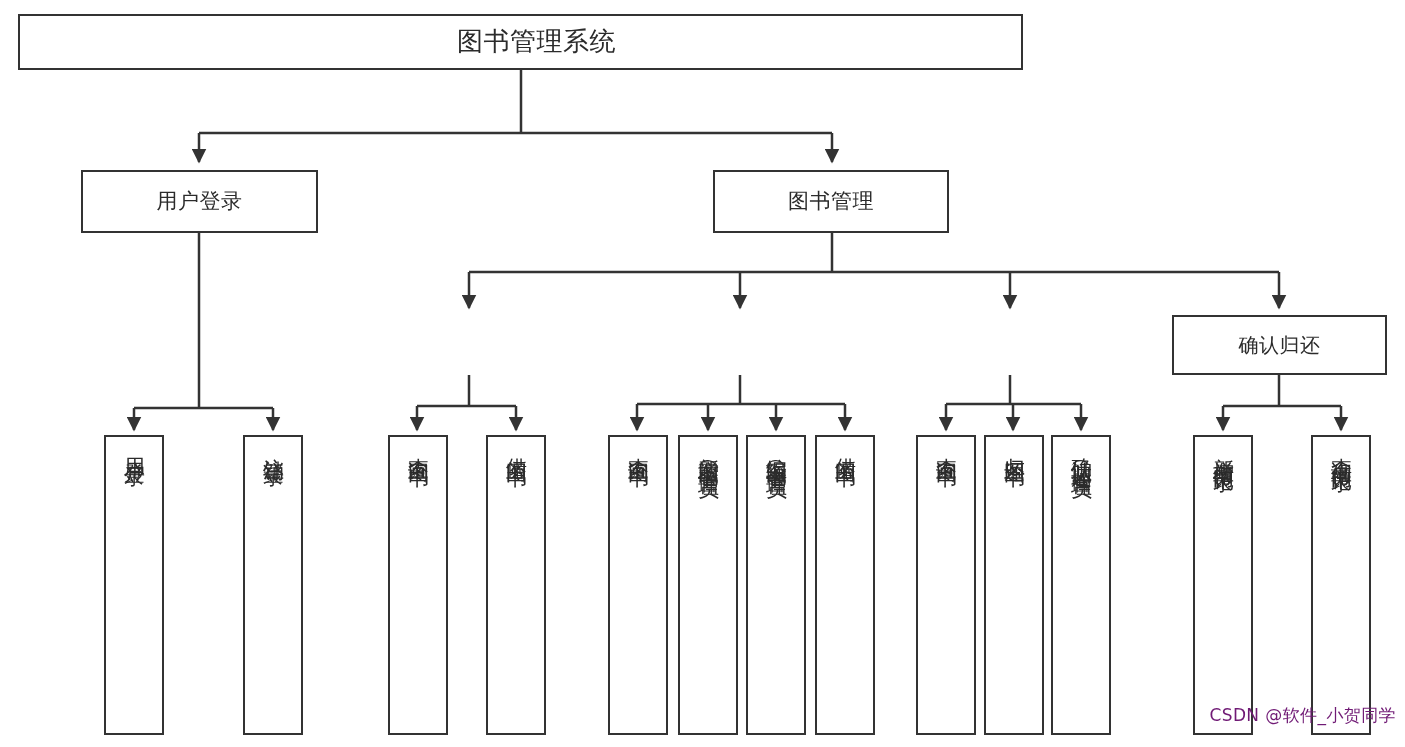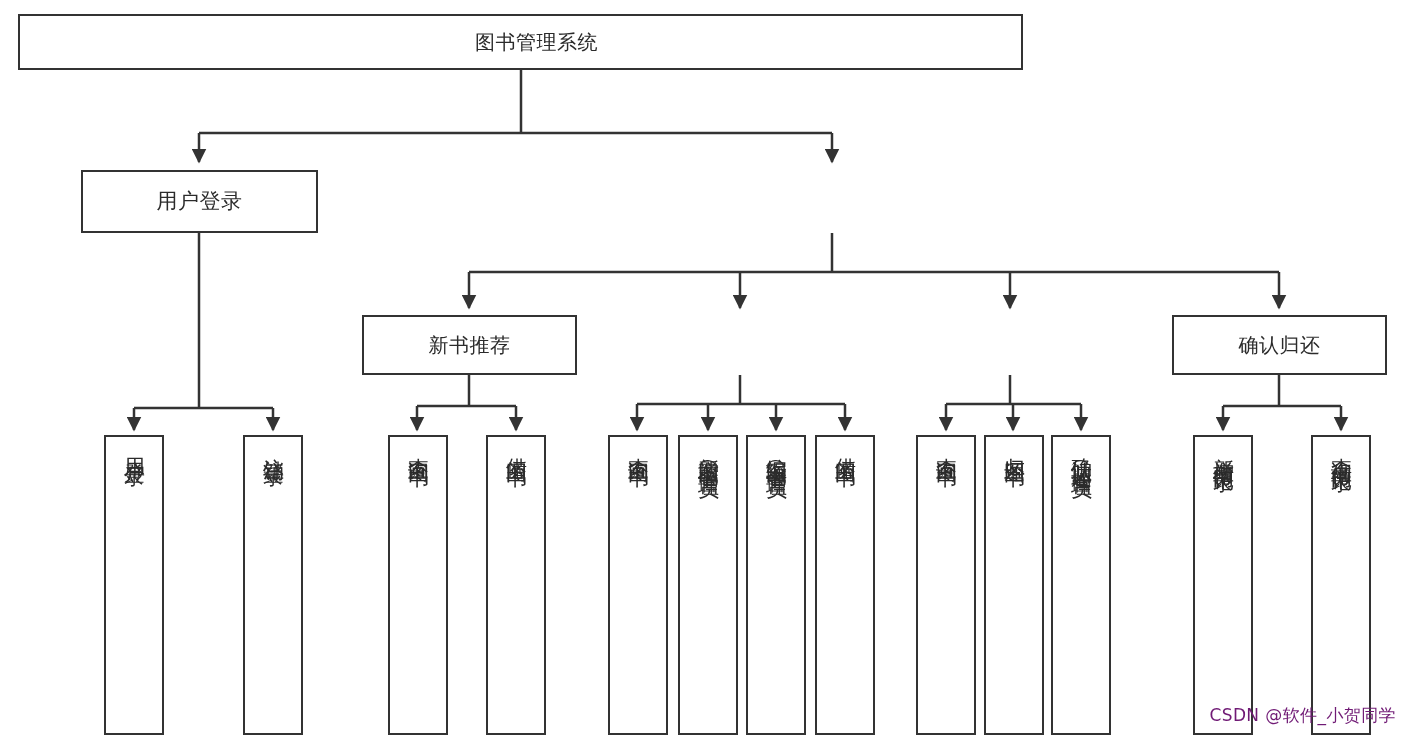--- a/index.html
+++ b/index.html
@@ -30,21 +30,21 @@
     align-items: center;
     justify-content: center;
     z-index: 3;
   }
   .node .lbl {
     color: #2b2b2b;
     letter-spacing: 0.5px;
     white-space: nowrap;
     line-height: 1.15;
   }
-  .root .lbl     { font-size: 20px; margin-left: 32px; }
+  .root .lbl     { font-size: 26px; margin-left: 32px; }
   .level1 .lbl   { font-size: 21px; }
   .level2 .lbl   { font-size: 20px; }
   .leaf {
     align-items: flex-start;
     justify-content: center;
     padding-top: 4px;
   }
   .leaf .lbl {
     writing-mode: vertical-rl;
     text-orientation: upright;
@@ -120,24 +120,24 @@
     </g>
   </svg>
 
   <div class="node root" style="left:18px; top:14px; width:1005px; height:56px;">
     <span class="lbl">图书管理系统</span>
   </div>
 
   <div class="node level1" style="left:81px; top:170px; width:237px; height:63px;">
     <span class="lbl">用户登录</span>
   </div>
+  <div class="node level1" style="left:713px; top:170px; width:236px; height:63px;">
+    <span class="lbl">图书管理</span>
+  </div>
 
-  <div class="node level2" style="left:362px; top:315px; width:215px; height:60px;">
-    <span class="lbl">新书推荐</span>
-  </div>
   <div class="node level2" style="left:1172px; top:315px; width:215px; height:60px;">
     <span class="lbl">确认归还</span>
   </div>
 
   <div class="node leaf" style="left:104px; top:435px; width:60px; height:300px;">
     <span class="lbl">用户登录</span>
   </div>
   <div class="node leaf" style="left:243px; top:435px; width:60px; height:300px;">
     <span class="lbl">注销登录</span>
   </div>

